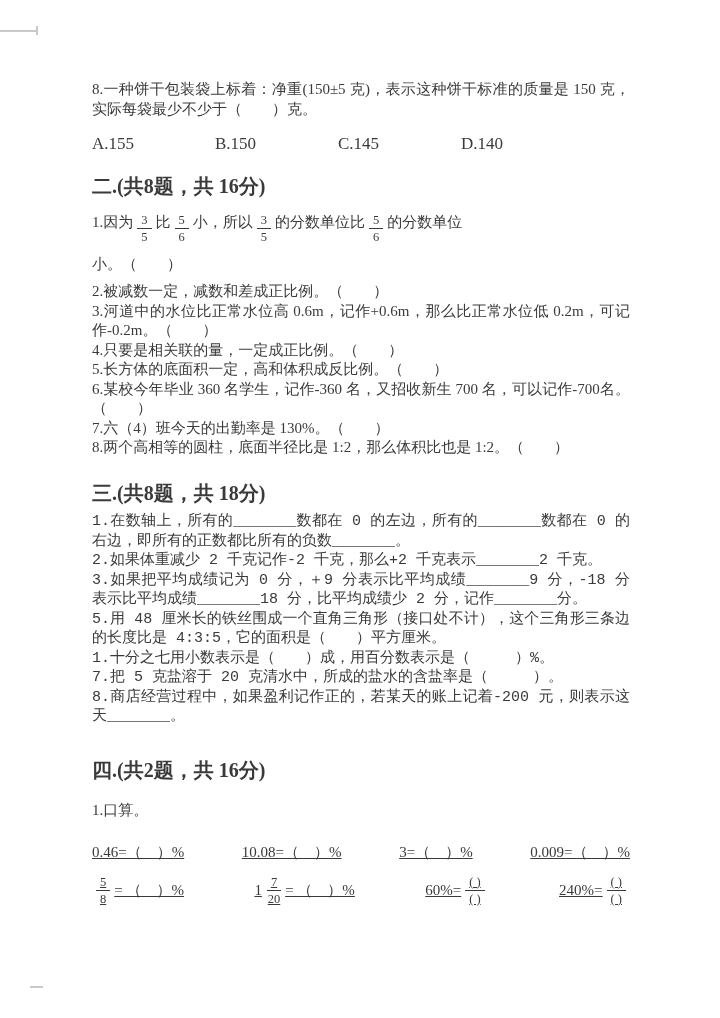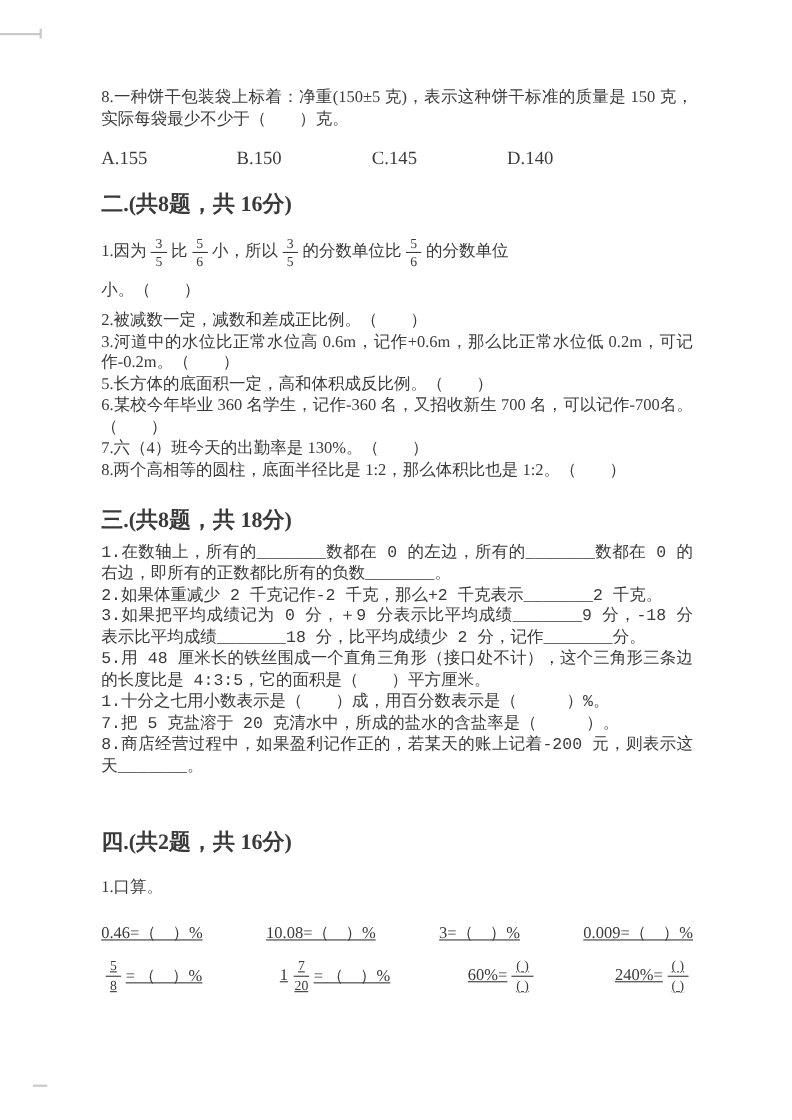--- a/index.html
+++ b/index.html
@@ -12,30 +12,30 @@
   }
   .page { position: absolute; inset: 0; padding: 80px 90px 30px 92px; }
   .para { font-size: 15px; line-height: 19.5px; text-align: justify; }
   .sec-title { font-size: 20px; font-weight: bold; line-height: 19.5px; }
 
   .choices { display: flex; margin-top: 15px; font-size: 17px; }
   .choice { width: 123px; }
   .choice:last-child { width: auto; }
 
   .block-s2-title { margin-top: 23px; }
-  .frac-line { margin-top: 16px; min-height: 34px; display: flex; align-items: center; flex-wrap: wrap; }
+  .frac-line { margin-top: 16px; min-height: 34px; display: flex; flex-wrap: wrap; }
   .q1-tail { margin-top: 8px; }
   .tf-items .para { margin: 0; }
   .tf-items { margin-top: 8px; }
 
   .block-s3-title { margin-top: 26px; }
   .fb-items { margin-top: 9px; font-family: Liberation Mono, monospace; }
   .fb-items .para { margin: 0; }
 
-  .block-s4-title { margin-top: 50px; }
+  .block-s4-title { margin-top: 34px; }
   .calc-label { margin-top: 21px; }
   .calc-row { display: flex; justify-content: space-between; margin-top: 22px; font-size: 15px; align-items: center; text-decoration: underline; }
   .calc-row-2 { margin-top: 12px; min-height: 34px; }
   .calc-item { display: inline-flex; align-items: center; white-space: nowrap; }
 
   .frac {
     display: inline-flex; flex-direction: column; align-items: center;
     vertical-align: middle; margin: 0 4px; font-size: 12.5px;
     line-height: 1.15; text-align: center;
   }
@@ -80,20 +80,21 @@
           <span class="num">3</span>
           <span class="den">5</span>
         </span> 的分数单位比 <span class="frac">
           <span class="num">5</span>
           <span class="den">6</span>
         </span> 的分数单位</p>
     <p class="para q1-tail">小。（　　）</p>
     <div class="tf-items">
       <p class="para">2.被减数一定，减数和差成正比例。（　　）</p>
       <p class="para">3.河道中的水位比正常水位高 0.6m，记作+0.6m，那么比正常水位低 0.2m，可记作-0.2m。（　　）</p>
+      <p class="para">4.只要是相关联的量，一定成正比例。（　　）</p>
       <p class="para">5.长方体的底面积一定，高和体积成反比例。（　　）</p>
       <p class="para">6.某校今年毕业 360 名学生，记作-360 名，又招收新生 700 名，可以记作-700名。（　　）</p>
       <p class="para">7.六（4）班今天的出勤率是 130%。（　　）</p>
       <p class="para">8.两个高相等的圆柱，底面半径比是 1:2，那么体积比也是 1:2。（　　）</p>
     </div>
   </section>
 
   <section class="block">
     <h2 class="sec-title block-s3-title">三.(共8题，共 18分)</h2>
     <div class="fb-items">

